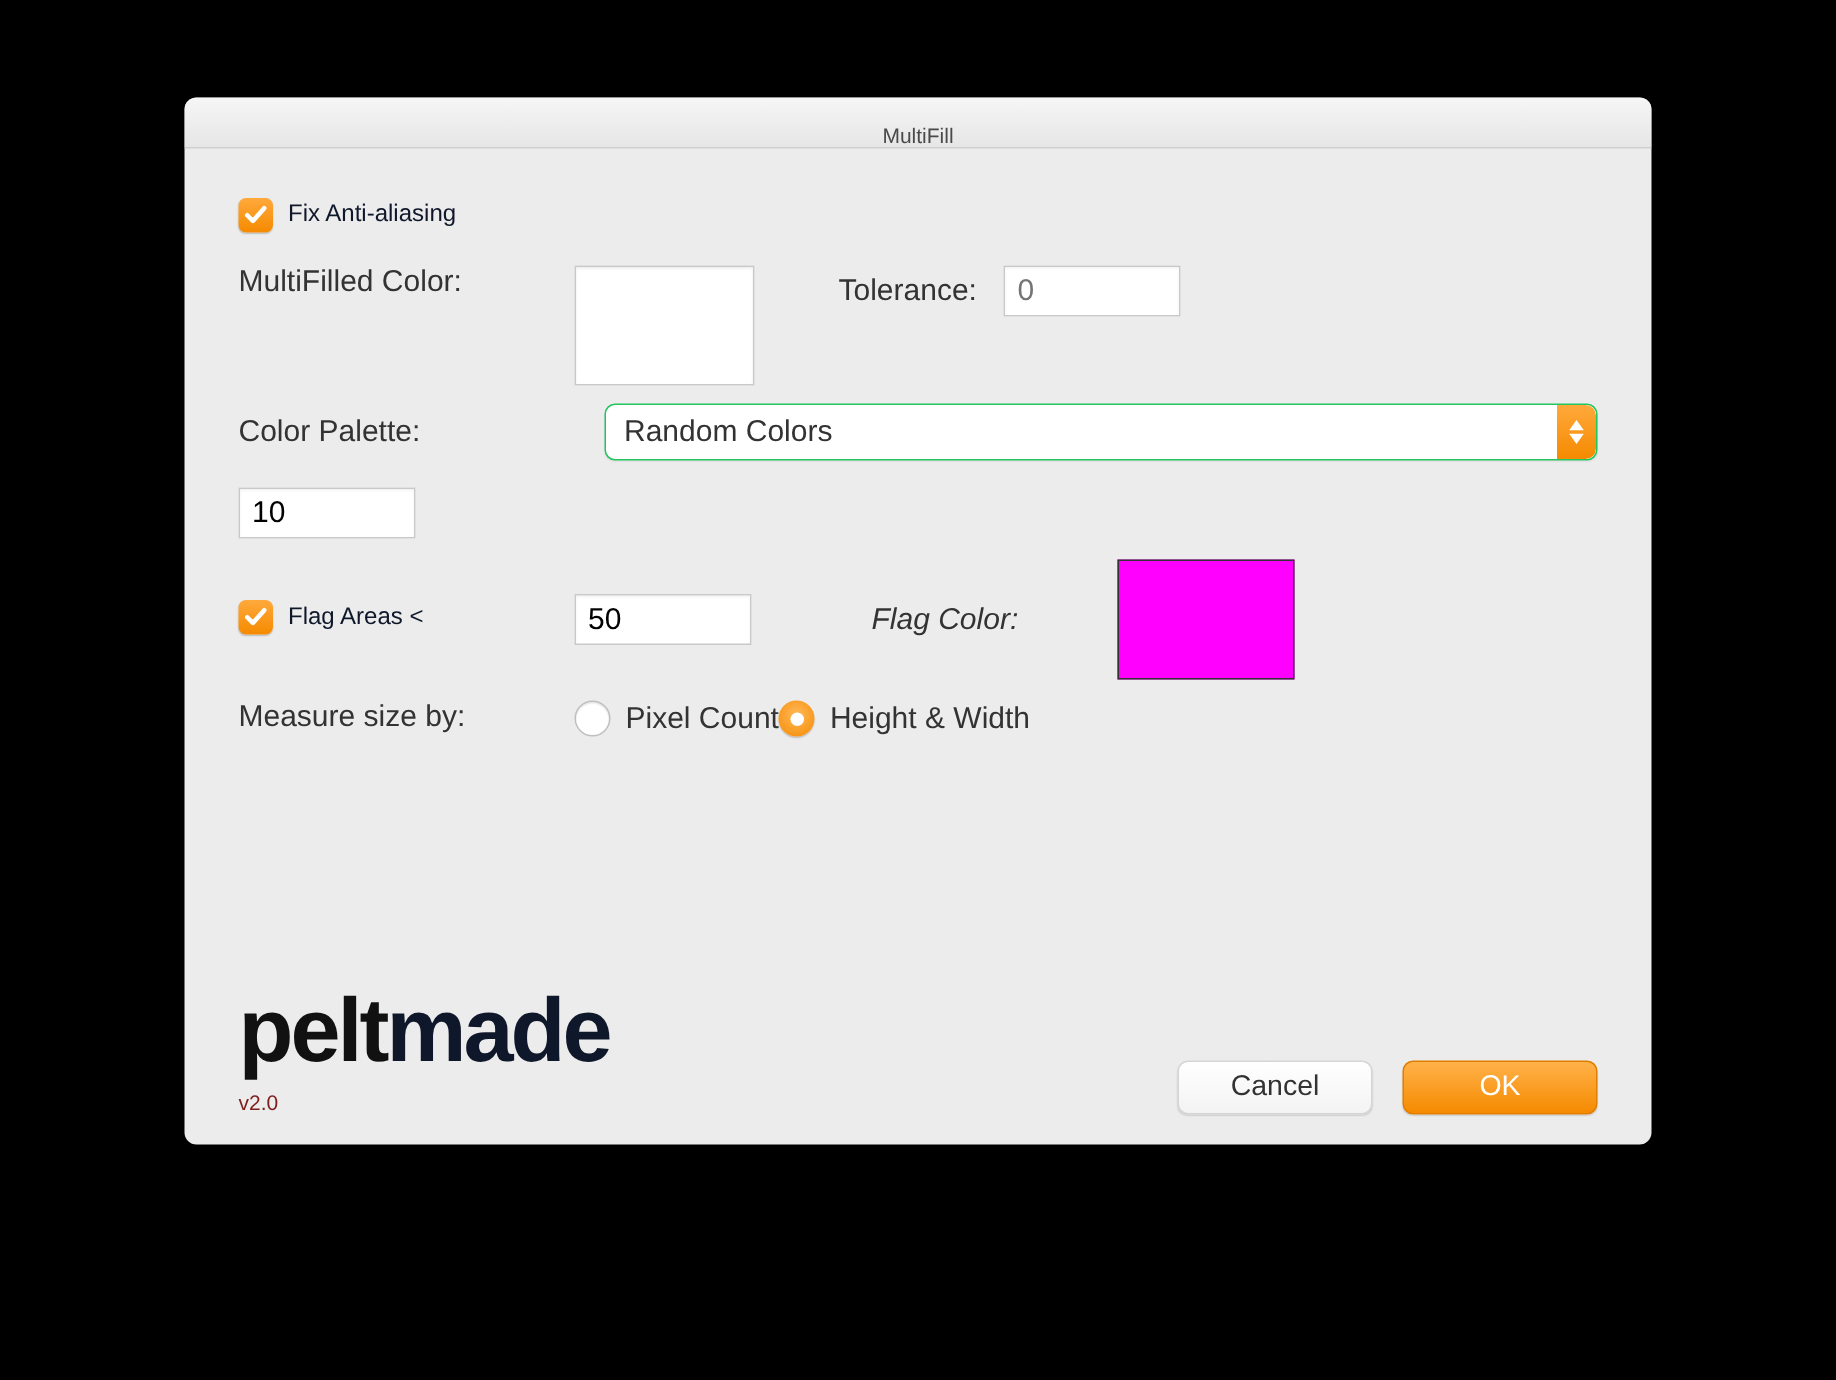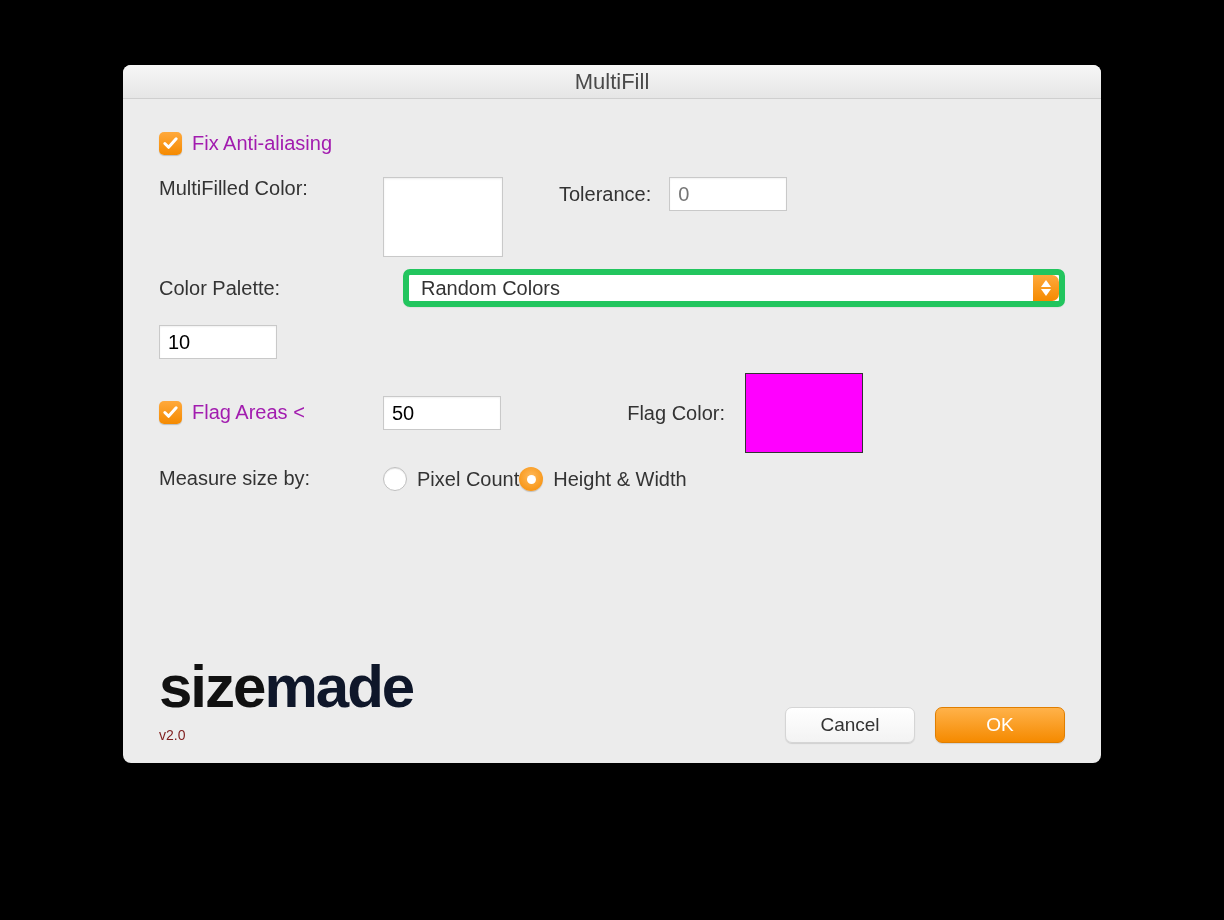--- a/index.html
+++ b/index.html
@@ -15,22 +15,22 @@
       background: #ececec;
       border-radius: 8px;
       box-shadow: 0 20px 50px rgba(0,0,0,.5), 0 0 0 1px rgba(0,0,0,.15);
       overflow: hidden;
       display: flex; flex-direction: column;
     }
     .titlebar {
       height: 34px;
       background: linear-gradient(#f6f6f6, #e6e6e6);
       border-bottom: 1px solid #cfcfcf;
-      display: flex; align-items: center; justify-content: center;
-      font-size: 22px; color: #4a4a4a;
+      display: flex; align-items: flex-end; justify-content: center;
+      font-size: 14px; color: #4a4a4a;
     }
     .content {
       flex: 1; padding: 28px 36px 20px 36px;
       font-size: 20px; color: #333;
       position: relative;
     }
     .row { display: flex; align-items: center; margin-bottom: 22px; min-height: 32px; }
     .row.tall { align-items: flex-start; }
     .label-col { width: 224px; color: #333; }
     .second-col { display: flex; align-items: flex-end; }
@@ -39,42 +39,42 @@
     
     .chk { display: inline-flex; align-items: center; gap: 10px; cursor: default; }
     .chk-box {
       width: 23px; height: 23px; border-radius: 5px;
       background: linear-gradient(#ffa93c, #f58a00);
       box-shadow: 0 1px 1px rgba(0,0,0,.2);
       display: flex; align-items: center; justify-content: center;
     }
     .chk-box svg { width: 17px; height: 17px; }
     .chk-box svg path { stroke: #fff; stroke-width: 3.2; fill: none; stroke-linecap: round; stroke-linejoin: round; }
-    .chk span.lbl { font-size: 20px; color: #a21caf; }
+    .chk span.lbl { font-size: 16px; color: #0f172a; }
 
     
     .swatch {
       width: 120px; height: 80px; background: #fff;
       border: 1px solid #c9c9c9; box-shadow: inset 0 1px 2px rgba(0,0,0,.08);
     }
     .flag-swatch { width: 118px; height: 80px; background: #ff00ff; border: 1px solid #333; }
 
     
     input.txt {
       width: 118px; height: 34px; font-size: 20px; padding: 2px 8px;
       border: 1px solid #c9c9c9; background: #fff;
       box-shadow: inset 0 1px 2px rgba(0,0,0,.06);
       font-family: inherit;
     }
     input.txt.dis { color: #bdbdbd; }
 
     
     .popup {
       flex: 1; height: 38px; background: #fff;
-      border: 6px solid #22c55e; border-radius: 7px;
+      border: 1px solid #22c55e; border-radius: 7px;
       display: flex; align-items: center; padding: 0 12px;
       position: relative;
       box-shadow: 0 1px 1px rgba(0,0,0,.05);
     }
     .popup .arrows {
       position: absolute; right: 0; top: 0; bottom: 0;
       width: 26px; border-radius: 0 7px 7px 0;
       background: linear-gradient(#ffa93c, #f58a00);
       display: flex; flex-direction: column; align-items: center; justify-content: center;
       gap: 2px;
@@ -113,21 +113,21 @@
       cursor: default;
     }
     .btn.cancel { background: linear-gradient(#ffffff,#f3f3f3); border: 1px solid #d5d5d5; color: #333; }
     .btn.ok { background: linear-gradient(#ffb24a, #f58a00); color: #fff; border: 1px solid #e07e00; }
 
     
     .palette-row { gap: 20px; }
     .palette-row .label-col { width: 224px; }
     .palette-row .popup { width: 694px; }
     .small-row { margin-bottom: 14px; }
-    .flag-label { width: 144px; text-align: right; margin-right: 20px; }
+    .flag-label { width: 144px; margin-right: 20px; font-style: italic; }
     .radios { display: flex; flex-direction: row; }
     .tol-label { margin-right: 18px; }
   </style>
 </head>
 <body>
 
 <div class="window">
   <div class="titlebar">
     <span>MultiFill</span>
   </div>
@@ -205,21 +205,21 @@
         </div>
         <div class="radio">
           <span class="radio-dot-on"></span>
           <span>Height &amp; Width</span>
         </div>
       </div>
     </div>
 
     <div class="logo-area">
       <div class="logo">
-        <span class="a">size</span><span class="b">made</span>
+        <span class="a">pelt</span><span class="b">made</span>
       </div>
       <div class="ver">v2.0</div>
     </div>
 
     <div class="btns">
       <div class="btn cancel">
         <span>Cancel</span>
       </div>
       <div class="btn ok">
         <span>OK</span>

